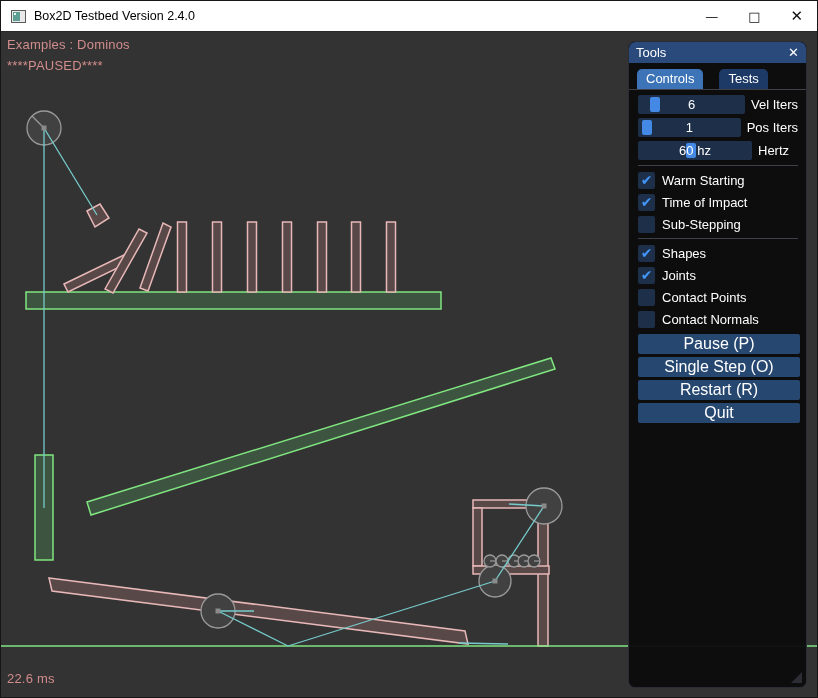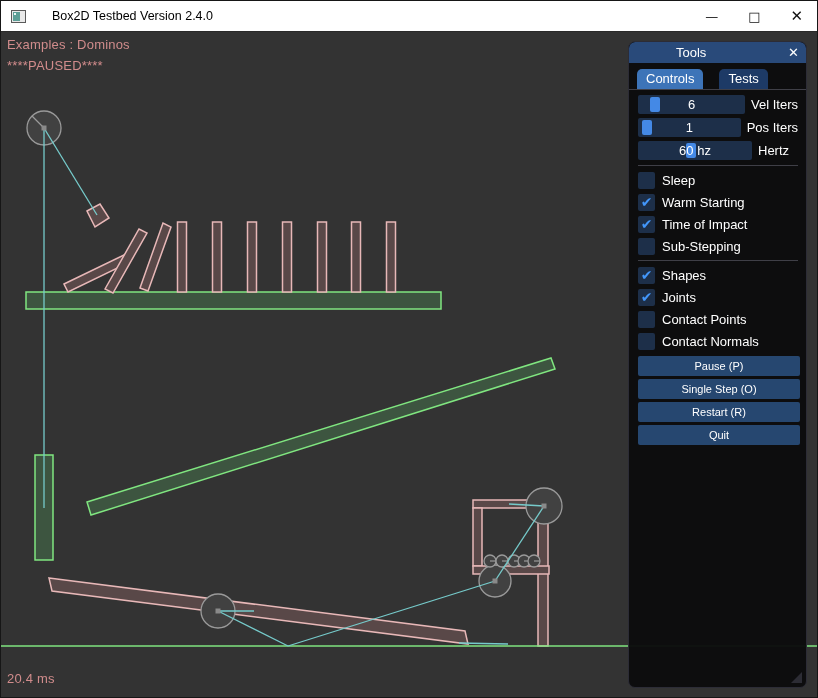--- a/index.html
+++ b/index.html
@@ -14,21 +14,21 @@
   .titlebar {
     position:absolute; top:0; left:0; right:0; height:31px;
     background:var(--titlebar-bg,#fff); z-index:5;
     display:flex; align-items:center; border-bottom:1px solid #2a2a2a;
   }
   .app-icon { position:relative; width:15px; height:13px; margin-left:10px;
     border:1px solid #5a5a5a; background:#e9e9e9; display:inline-block; }
   .app-icon i { position:absolute; display:block; }
   .app-icon .ic-a { left:1px; top:1px; width:7px; height:9px; background:#5c9e96; }
   .app-icon .ic-b { left:2px; top:2px; width:2px; height:2px; background:#eaf5f2; }
-  .title-text { margin-left:26px; font-size:12.5px; color:var(--titlebar-text,#000); }
+  .title-text { margin-left:8px; font-size:12.5px; color:var(--titlebar-text,#000); }
   .wbtns { position:absolute; right:14px; top:0; height:31px; display:flex; gap:30px; align-items:center; }
   .wbtn { font-size:13px; color:#111; line-height:31px; cursor:default; font-family:"DejaVu Sans", sans-serif; }
   
   svg.scene { position:absolute; left:0; top:0; z-index:1; }
   .static  { fill:var(--static-fill); stroke:var(--static-stroke); stroke-width:1.5; }
   .dynamic { fill:var(--dynamic-fill); stroke:var(--dynamic-stroke); stroke-width:1.5; }
   .sleep   { fill:var(--sleep-fill); stroke:var(--sleep-stroke); stroke-width:1.3; }
   .joint   { stroke:var(--joint); stroke-width:1.3; fill:none; }
   .ground  { stroke:var(--static-stroke); stroke-width:1.5; }
   .tick    { stroke:var(--sleep-stroke); stroke-width:1.2; }
@@ -37,42 +37,42 @@
   
   .panel {
     position:absolute; left:627px; top:40px; width:179px; height:647px;
     background:var(--panel-bg); border:1px solid #2c2c36; border-radius:7px;
     z-index:4; color:var(--text,#fff); font-size:13px; overflow:hidden;
   }
   .panel-title {
     height:21px; background:var(--panel-title-bg,#294a7a); border-radius:6px 6px 0 0;
     display:flex; align-items:center; padding:0 7px; justify-content:space-between;
   }
-  .panel-title span { font-size:13px;margin-left:40px; }
+  .panel-title span { font-size:13px; }
   .panel-close { font-size:12px; cursor:default; font-family:"DejaVu Sans", sans-serif; }
   .tabbar { display:flex; gap:16px; padding:6px 8px 0 8px; border-bottom:1px solid var(--separator); }
   .tab { padding:2px 9px 3px 9px; border-radius:5px 5px 0 0; font-size:13px; }
   .tab.active { background:var(--tab-active); }
   .tab.inactive { background:var(--tab-inactive); }
   .panel-body { padding:5px 8px 0 9px; }
   .srow { display:flex; align-items:center; height:19px; margin-bottom:4px; }
   .sbox { position:relative; width:114px; height:19px; background:var(--frame-bg); border-radius:2px; }
   .sgrab { position:absolute; top:2px; width:10px; height:15px; background:var(--slider-grab); border-radius:2px; }
   .sval { position:absolute; left:0; right:0; top:0; line-height:19px; text-align:center; font-size:13px; }
   .slabel { margin-left:6px; font-size:13px; white-space:nowrap; }
   .sep { height:1px; background:var(--separator); margin:5px 0 6px 0; }
   .crow { display:flex; align-items:center; height:17px; margin-bottom:5px; }
   .cbox { width:17px; height:17px; background:var(--frame-bg); border-radius:2px;
           display:flex; align-items:center; justify-content:center; }
   .cbox .mark { color:var(--checkmark); font-size:14px; font-weight:bold; line-height:1;
                 font-family:"DejaVu Sans", sans-serif; transform:translateY(-1px); }
   .clabel { margin-left:7px; font-size:13px; }
   .btns { margin-top:6px; }
   .btn { width:162px; height:20px; margin-bottom:3px; background:var(--button-bg);
-         border-radius:2px; text-align:center; line-height:20px; font-size:11px; }
+         border-radius:2px; text-align:center; line-height:20px; font-size:16px; }
   .grip { position:absolute; right:4px; bottom:4px; width:0; height:0;
           border-left:11px solid transparent; border-bottom:11px solid #34343e; opacity:.8; }
 </style>
 </head>
 <body>
 
 <div class="window">
 
   <svg class="scene" width="818" height="698" viewBox="0 0 818 698">
       <rect x="25" y="291" width="415" height="17" class="static"></rect>
@@ -119,21 +119,21 @@
       <line x1="508" y1="503" x2="543" y2="505" class="joint"></line>
       <line x1="458" y1="642" x2="507" y2="643" class="joint"></line>
       <rect x="40.5" y="124.5" width="5" height="5" class="anchor"></rect>
       <rect x="214.5" y="607.5" width="5" height="5" class="anchor"></rect>
       <rect x="491.5" y="577.5" width="5" height="5" class="anchor"></rect>
       <rect x="540.5" y="502.5" width="5" height="5" class="anchor"></rect>
     </svg>
 
   <div class="overlay-text" style="top:36px">Examples : Dominos</div>
   <div class="overlay-text" style="top:57px">****PAUSED****</div>
-  <div class="overlay-text" style="top:670px">20.4 ms</div>
+  <div class="overlay-text" style="top:670px">22.6 ms</div>
 
   <div class="titlebar">
     <span class="app-icon">
         <i class="ic-a"></i>
         <i class="ic-b"></i>
       </span>
     <span class="title-text">Box2D Testbed Version 2.4.0</span>
     <span class="wbtns">
       <span class="wbtn">—</span>
       <span class="wbtn">□</span>
@@ -170,24 +170,20 @@
             <div class="sbox">
               <div class="sgrab" style="left: 48px;"></div>
               <span class="sval">60 hz</span>
             </div>
             <span class="slabel">Hertz</span>
           </div>
         </div>
       <div class="sep"></div>
       <div id="cbg0">
           <div class="crow">
-            <span class="cbox"></span>
-            <span class="clabel">Sleep</span>
-          </div>
-          <div class="crow">
             <span class="cbox">
               <span class="mark">✔</span>
             </span>
             <span class="clabel">Warm Starting</span>
           </div>
           <div class="crow">
             <span class="cbox">
               <span class="mark">✔</span>
             </span>
             <span class="clabel">Time of Impact</span>

